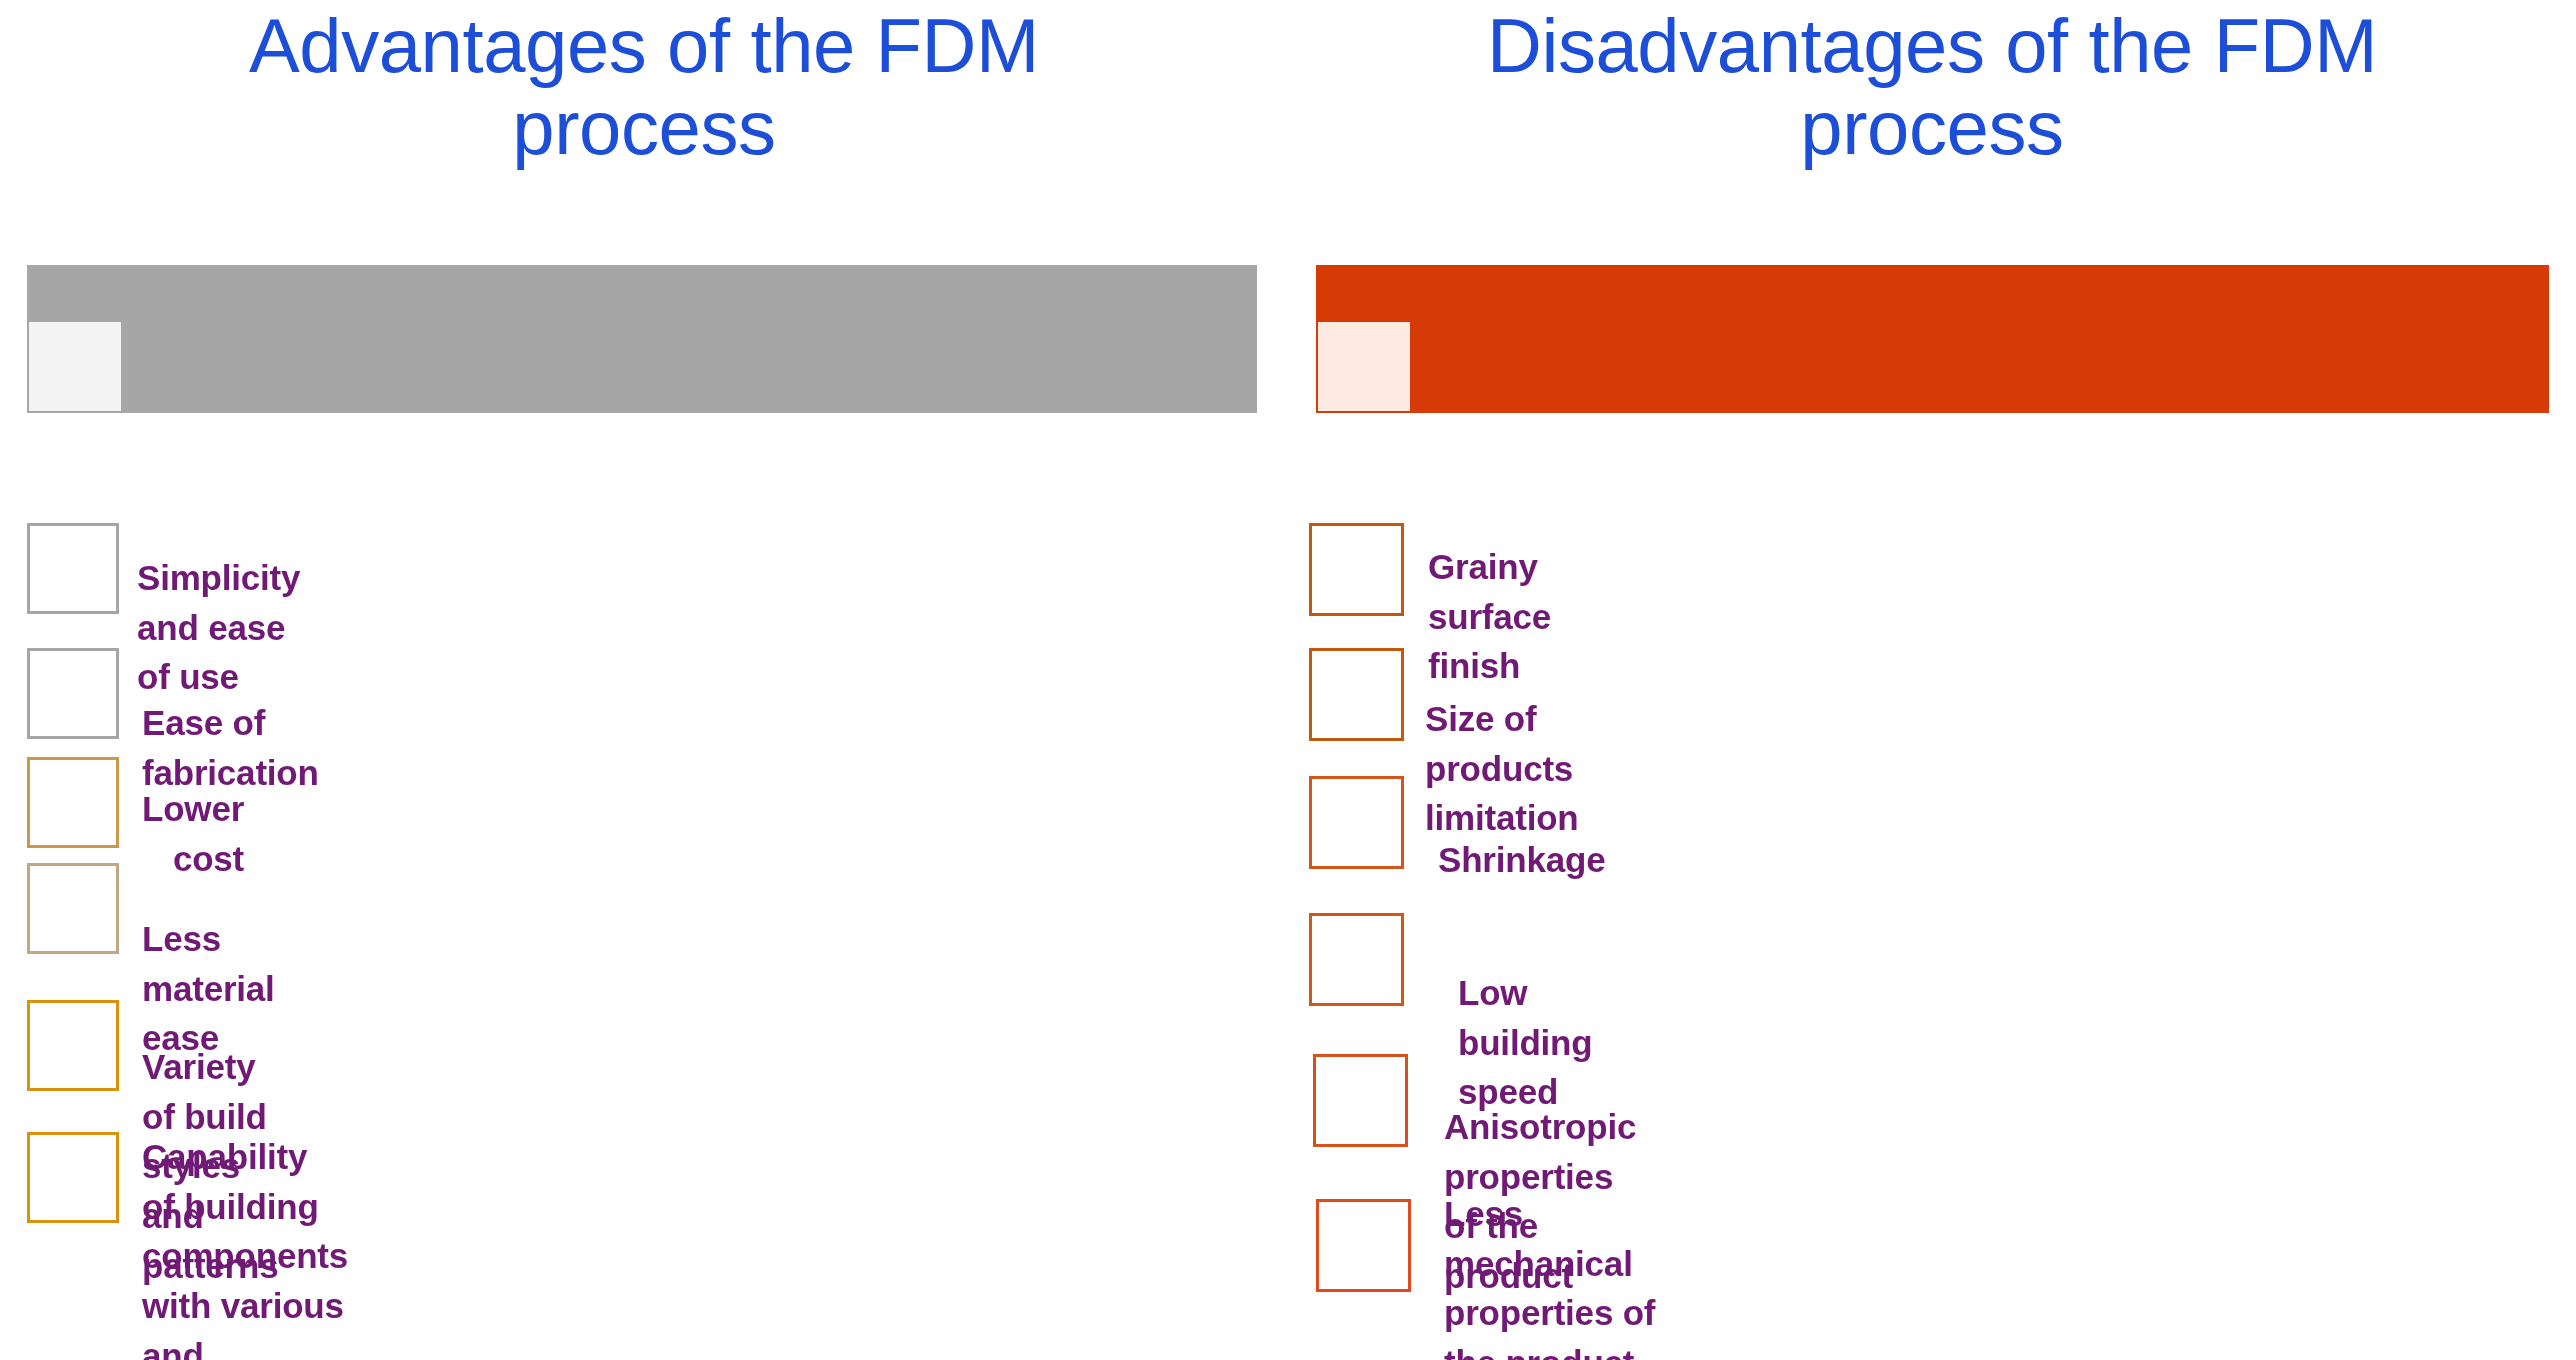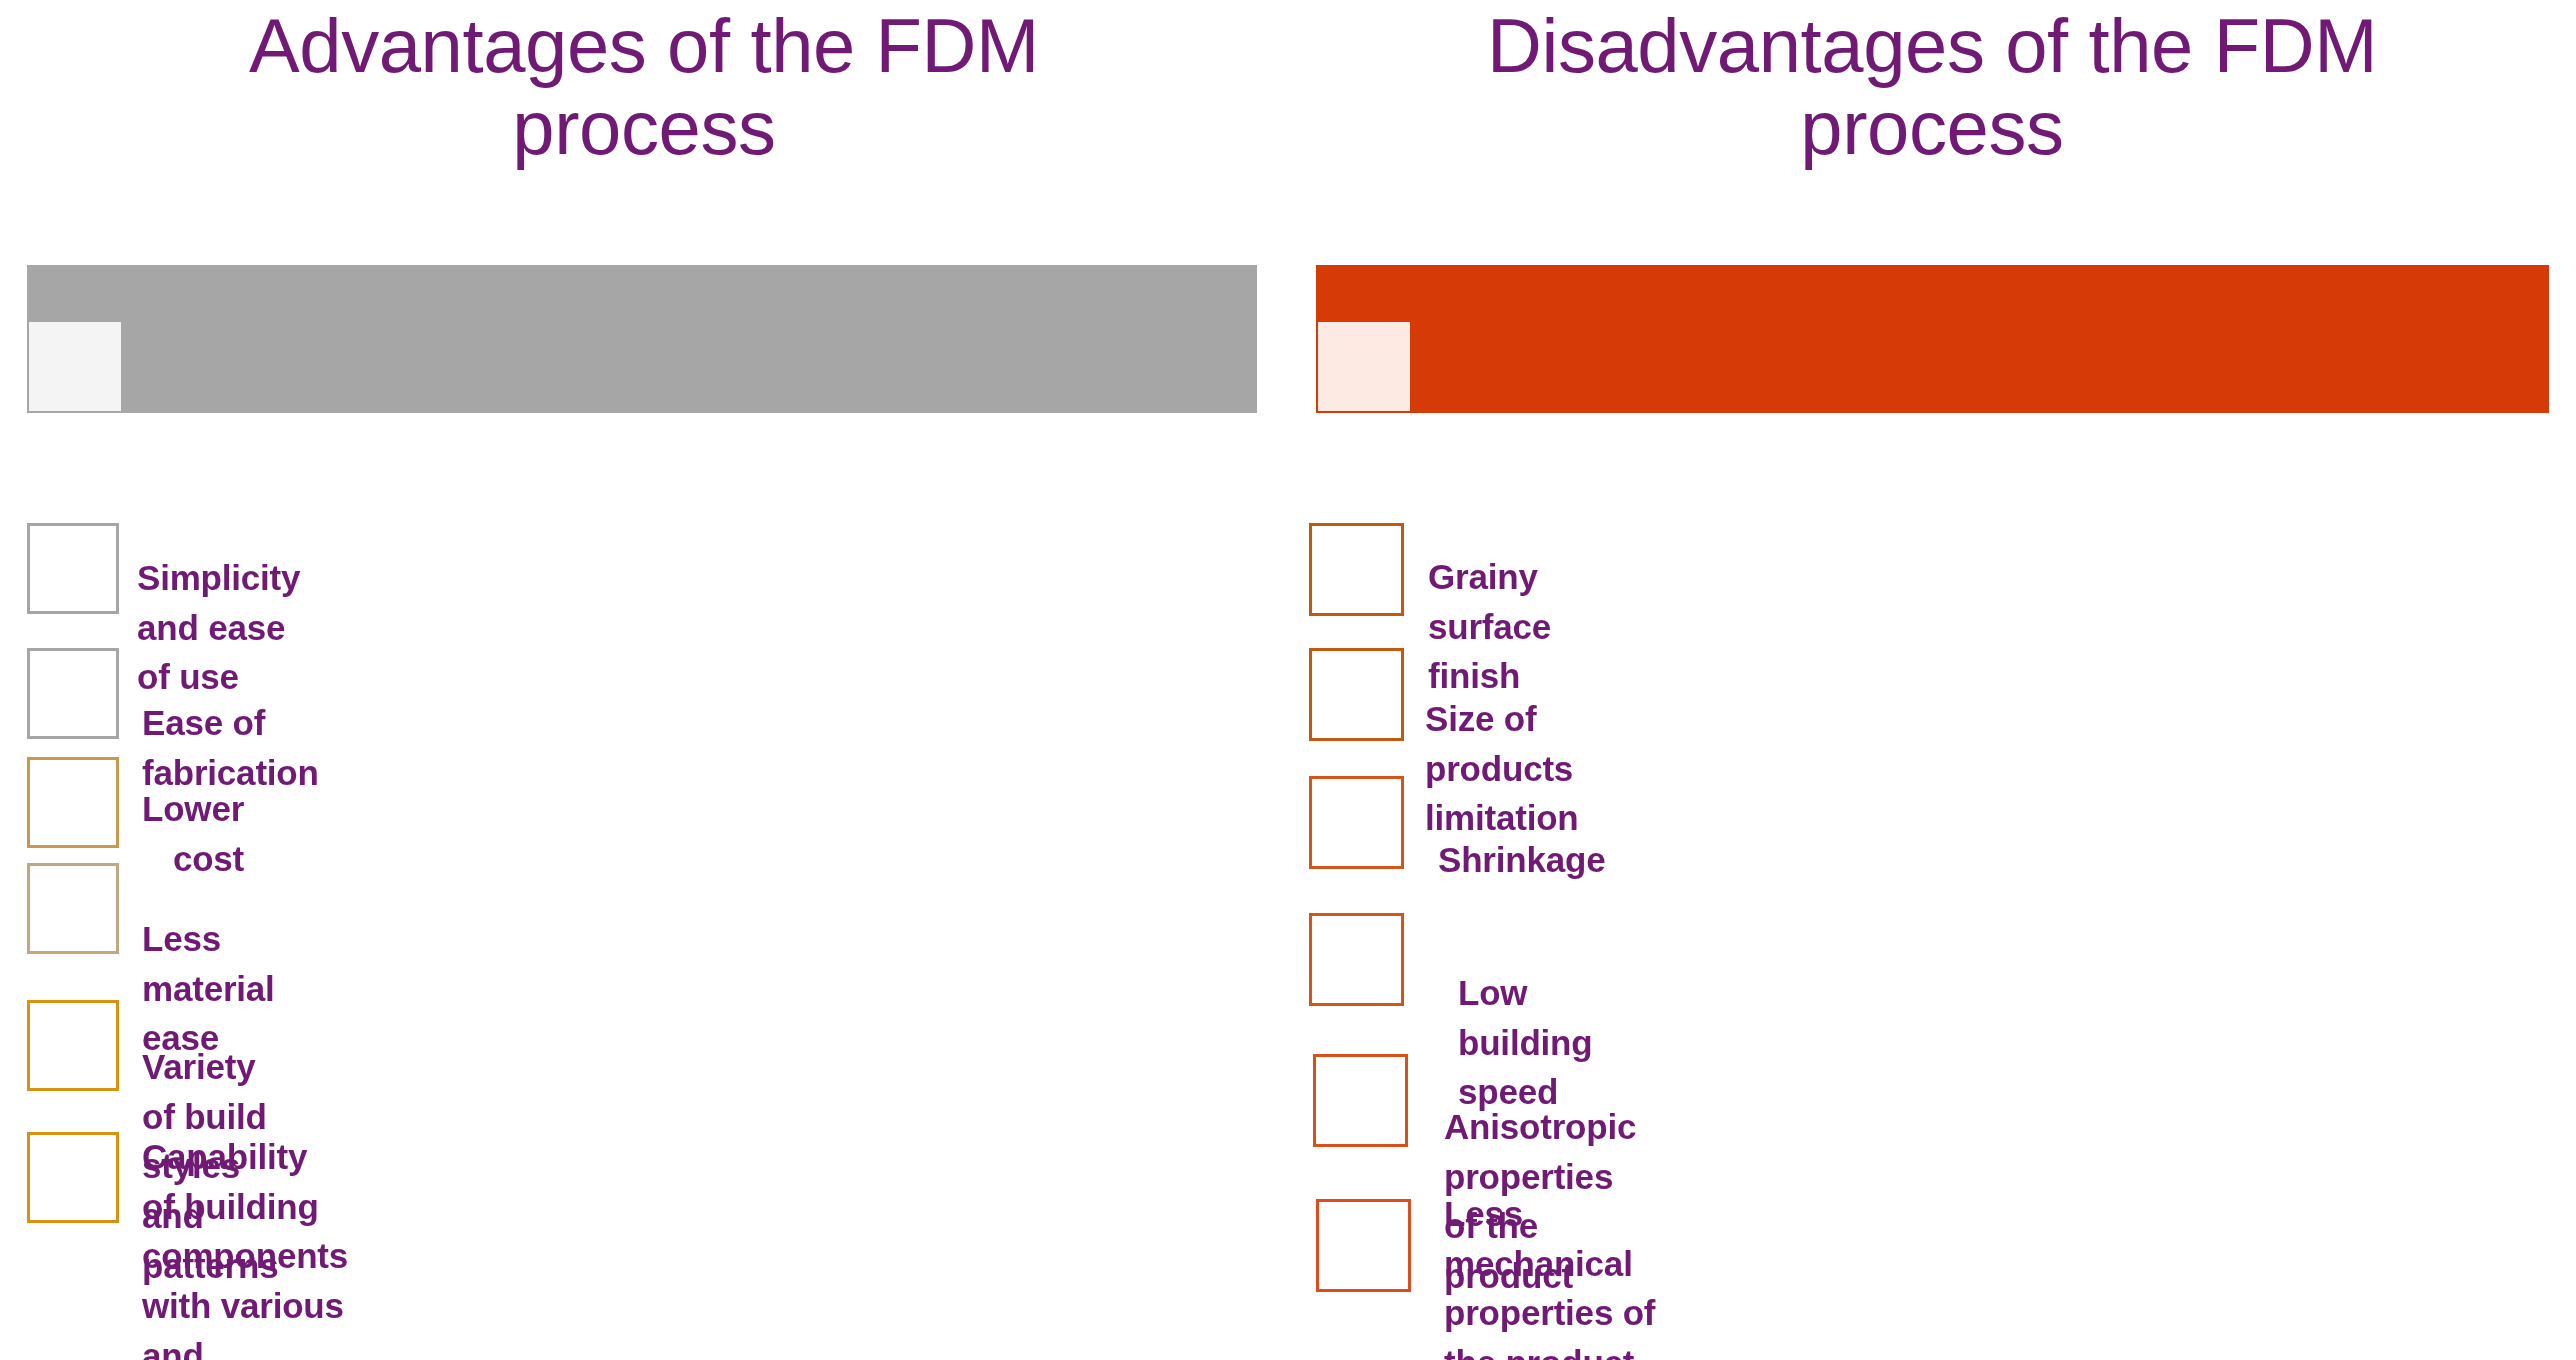--- a/index.html
+++ b/index.html
@@ -34,21 +34,21 @@
   
   .title {
     position: absolute;
     top: 4.8px;
     left: 0;
     width: 100%;
     text-align: center;
     font-size: 76px;
     line-height: 1.08;
     font-weight: 400;
-    color: #701a75;
+    color: #1d4ed8;
     letter-spacing: -0.4px;
     white-space: pre-line;
   }
   .column.left  .title { padding: 0 95px; box-sizing: border-box; }
   .column.right .title { padding: 0 87px; box-sizing: border-box; }
 
   
   .header-bar {
     position: absolute;
     height: 148px;
@@ -152,21 +152,21 @@
 process</div>
 
     <div class="header-bar orange">
       <div class="header-swatch orange"></div>
     </div>
 
     <div class="item-list">
 
       <div class="item">
         <span class="item-box" style="left:20.7px; top:0px; width:95px; height:93px; border-color:#c3590f;"></span>
-        <span class="item-label" style="left:140px; top:29px;">Grainy surface finish</span>
+        <span class="item-label" style="left:140px; top:19px;">Grainy surface finish</span>
       </div>
 
       <div class="item">
         <span class="item-box" style="left:20.7px; top:125px; width:95px; height:93px; border-color:#c3590f;"></span>
         <span class="item-label" style="left:137px; top:171px;">Size of products limitation</span>
       </div>
 
       <div class="item">
         <span class="item-box" style="left:20.7px; top:253px; width:95px; height:93px; border-color:#d4551a;"></span>
         <span class="item-label" style="left:150px; top:312px;">Shrinkage</span>

